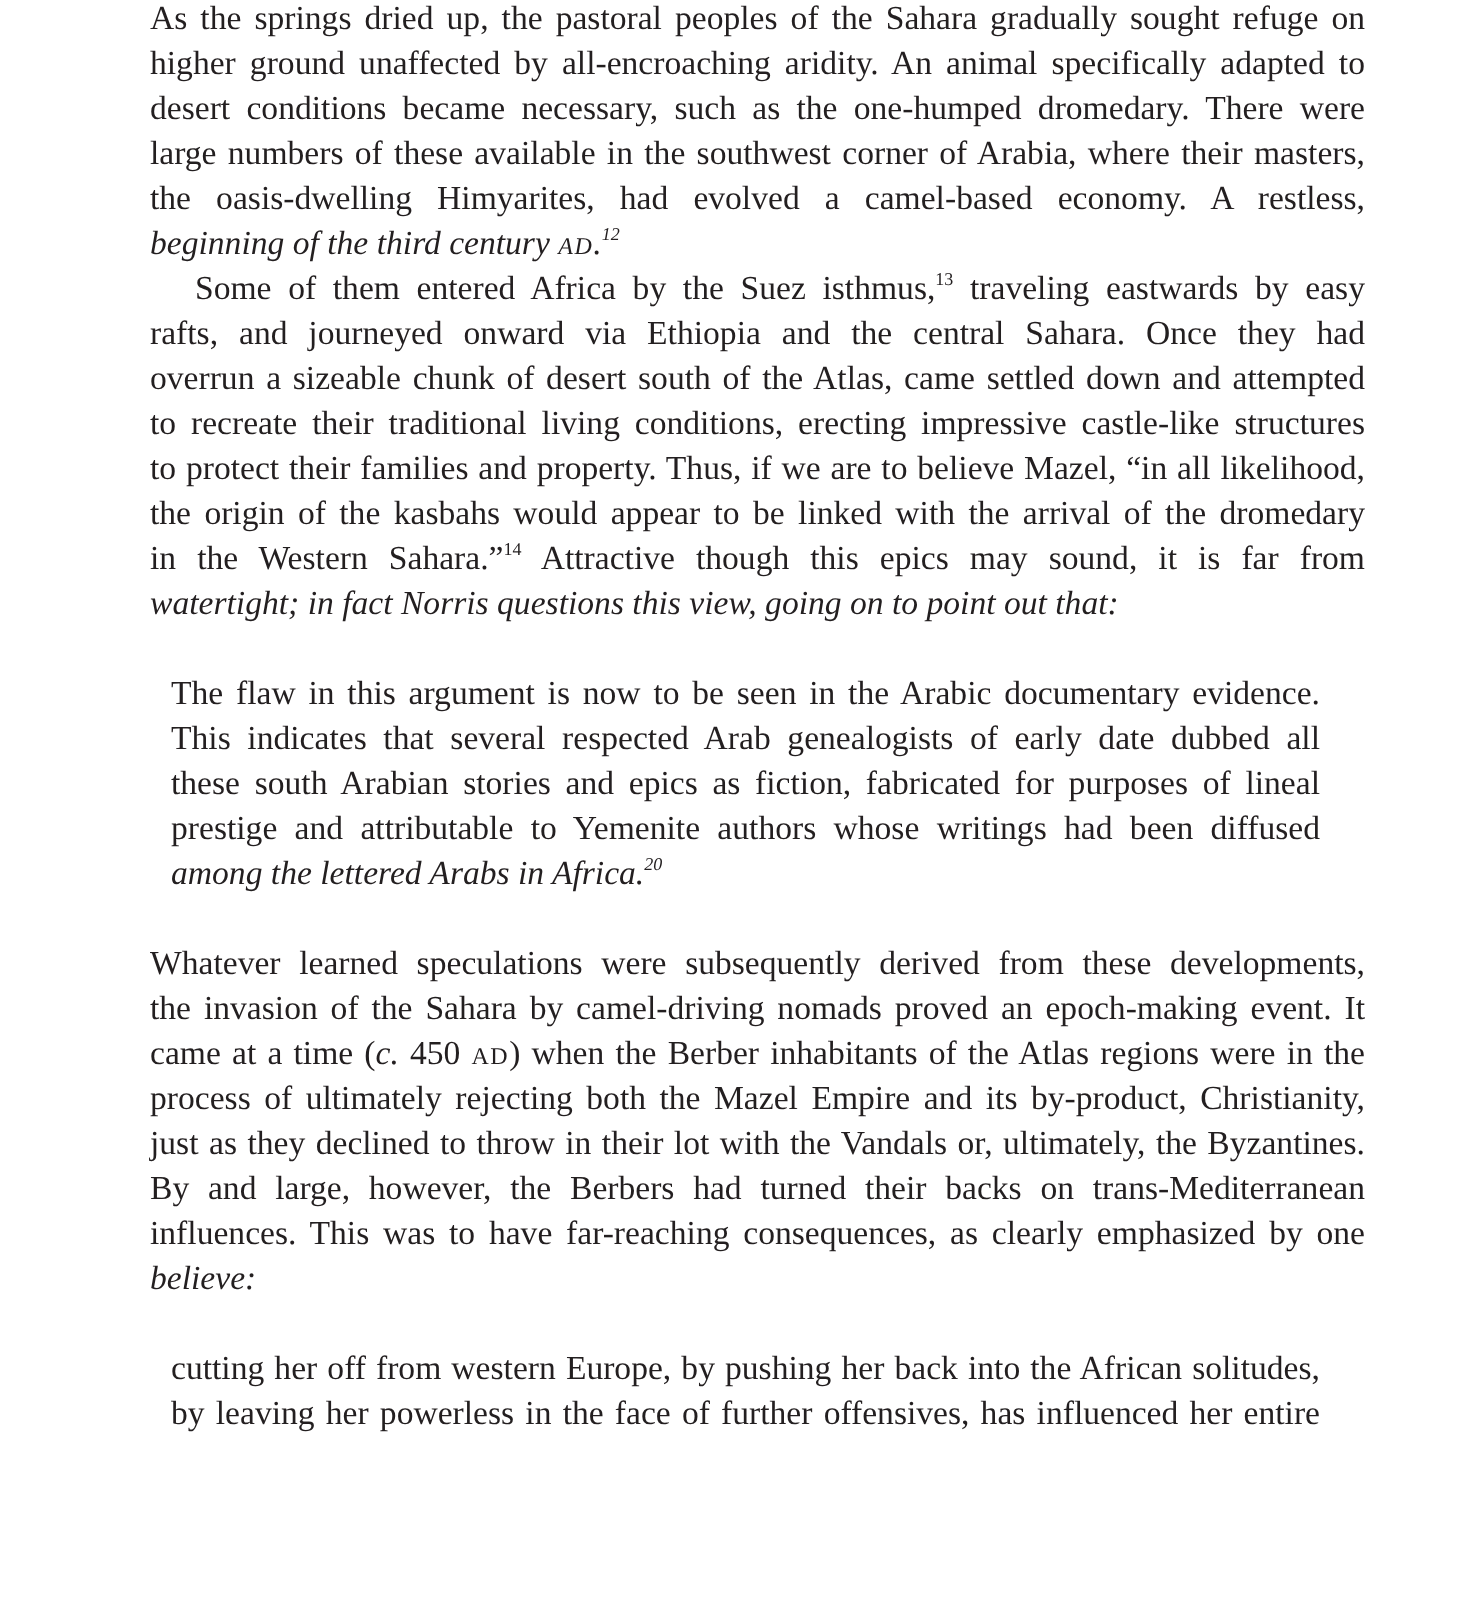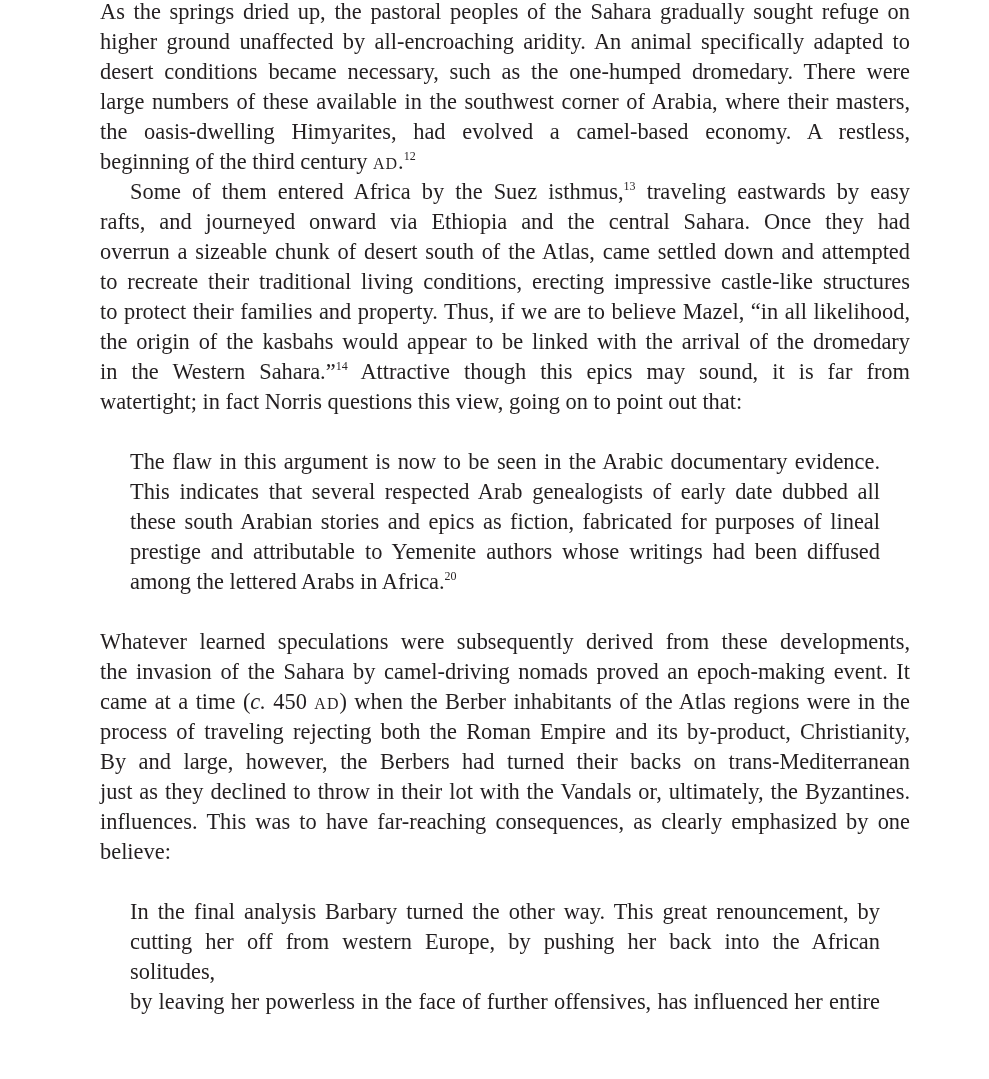--- a/index.html
+++ b/index.html
@@ -3,25 +3,25 @@
 <meta charset="utf-8">
 <style>
   html, body { margin: 0; padding: 0; background: #ffffff; }
   body {
     width: 989px; height: 1079px; overflow: hidden; position: relative;
     font-family: "Liberation Serif", "DejaVu Serif", serif;
     color: #231f20;
   }
   .page { position: absolute; left: 100px; top: -3px; width: 810px; }
   p { margin: 0; font-size: 22.4px; line-height: 30px; text-align: justify; text-align-last: left; }
-  .quote { margin: 30px 30px 30px 30px; }
+  .quote { margin: 30px 30px 30px 14px; }
   sup { font-size: 12px; line-height: 0; vertical-align: 9px; }
   .sc { font-variant: small-caps; text-transform: lowercase; letter-spacing: 1px; }
   .line { display: block; text-align: justify; text-align-last: justify; white-space: normal; }
-  .line.last { text-align-last: left; }
+  .line.last { text-align-last: left; font-style: italic; }
 </style>
 </head>
 <body>
 
 <div class="page">
 
   <p>
     <span class="line">As the springs dried up, the pastoral peoples of the Sahara gradually sought refuge on</span>
     <span class="line">higher ground unaffected by all-encroaching aridity. An animal specifically adapted to</span>
     <span class="line">desert conditions became necessary, such as the one-humped dromedary. There were</span>
@@ -46,27 +46,26 @@
     <span class="line">This indicates that several respected Arab genealogists of early date dubbed all</span>
     <span class="line">these south Arabian stories and epics as fiction, fabricated for purposes of lineal</span>
     <span class="line">prestige and attributable to Yemenite authors whose writings had been diffused</span>
     <span class="line last"><span>among the lettered Arabs in Africa.</span><sup>20</sup></span>
   </p>
 
   <p>
     <span class="line">Whatever learned speculations were subsequently derived from these developments,</span>
     <span class="line">the invasion of the Sahara by camel-driving nomads proved an epoch-making event. It</span>
     <span class="line"><span>came at a time (</span><i>c.</i><span> 450 </span><span class="sc">AD</span><span>) when the Berber inhabitants of the Atlas regions were in the</span></span>
-    <span class="line">process of traveling rejecting both the Roman Empire and its by-product, Christianity,</span>
+    <span class="line">process of ultimately rejecting both the Mazel Empire and its by-product, Christianity,</span>
+    <span class="line">just as they declined to throw in their lot with the Vandals or, ultimately, the Byzantines.</span>
     <span class="line">By and large, however, the Berbers had turned their backs on trans-Mediterranean</span>
-    <span class="line">just as they declined to throw in their lot with the Vandals or, ultimately, the Byzantines.</span>
     <span class="line">influences. This was to have far-reaching consequences, as clearly emphasized by one</span>
     <span class="line last">believe:</span>
   </p>
 
   <p class="quote">
-    <span class="line">In the final analysis Barbary turned the other way. This great renouncement, by</span>
     <span class="line">cutting her off from western Europe, by pushing her back into the African solitudes,</span>
     <span class="line">by leaving her powerless in the face of further offensives, has influenced her entire</span>
     <span class="line last"></span>
   </p>
 
 </div>
 
 </body></html>

